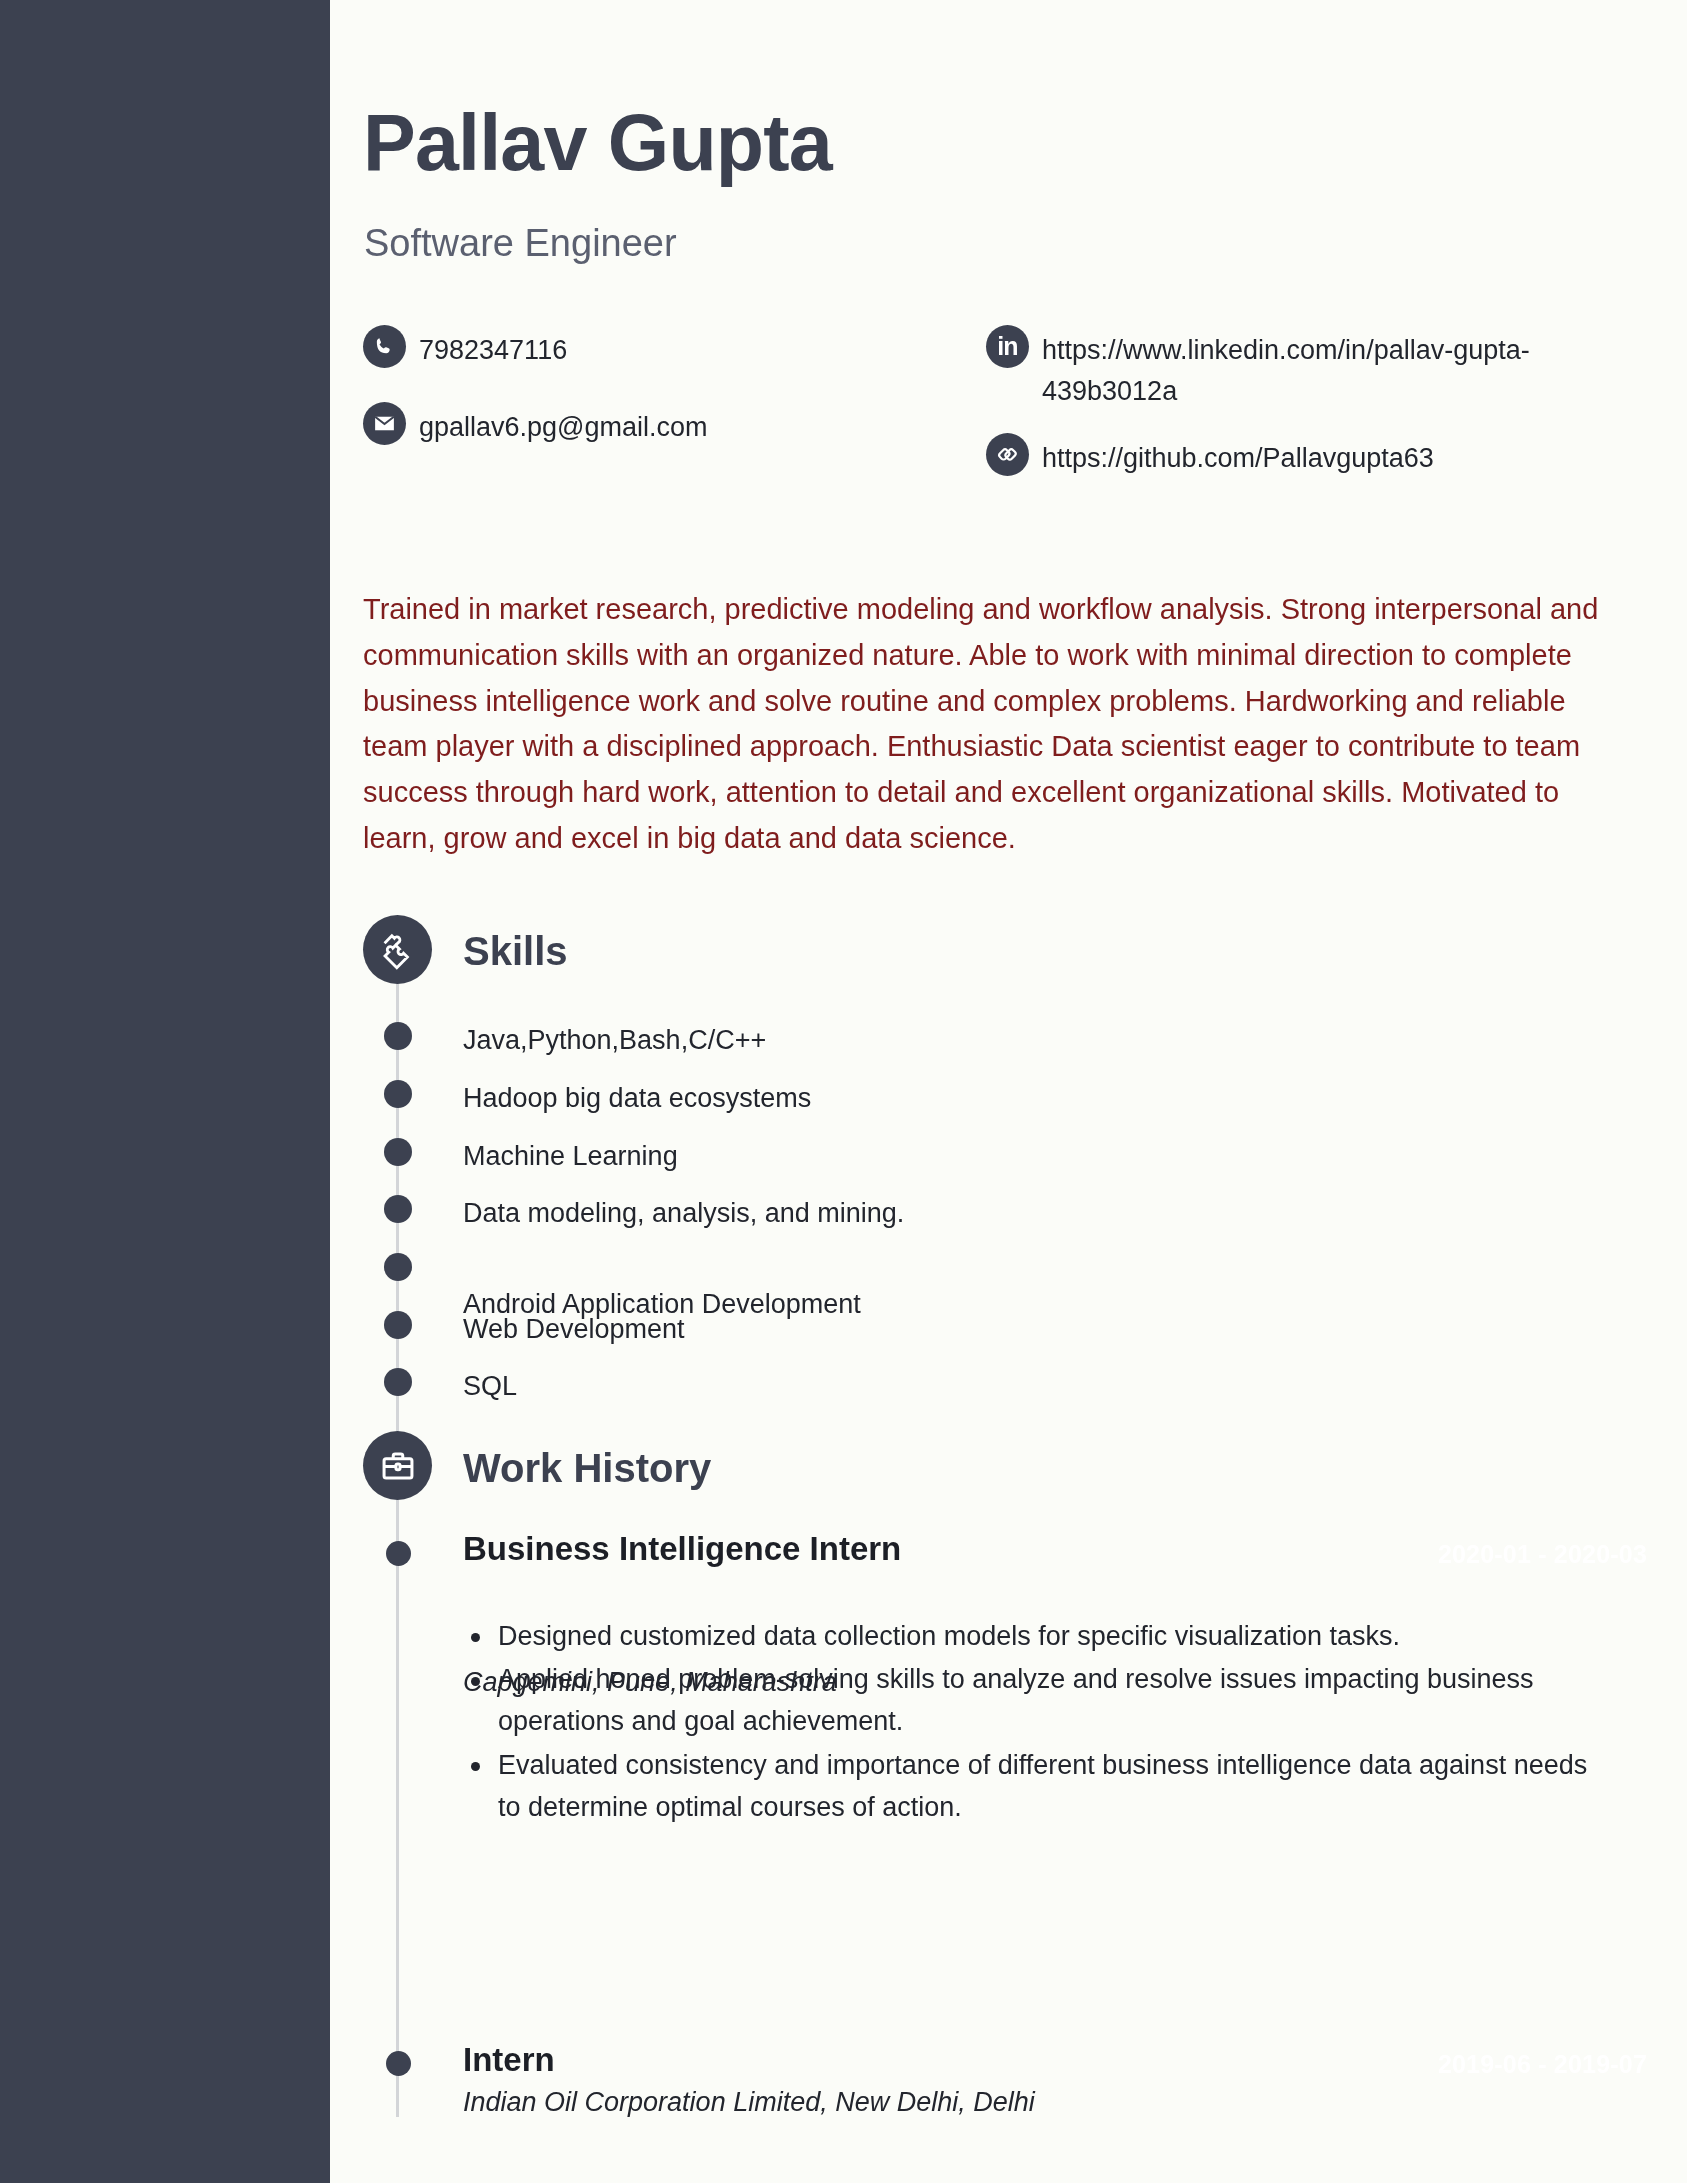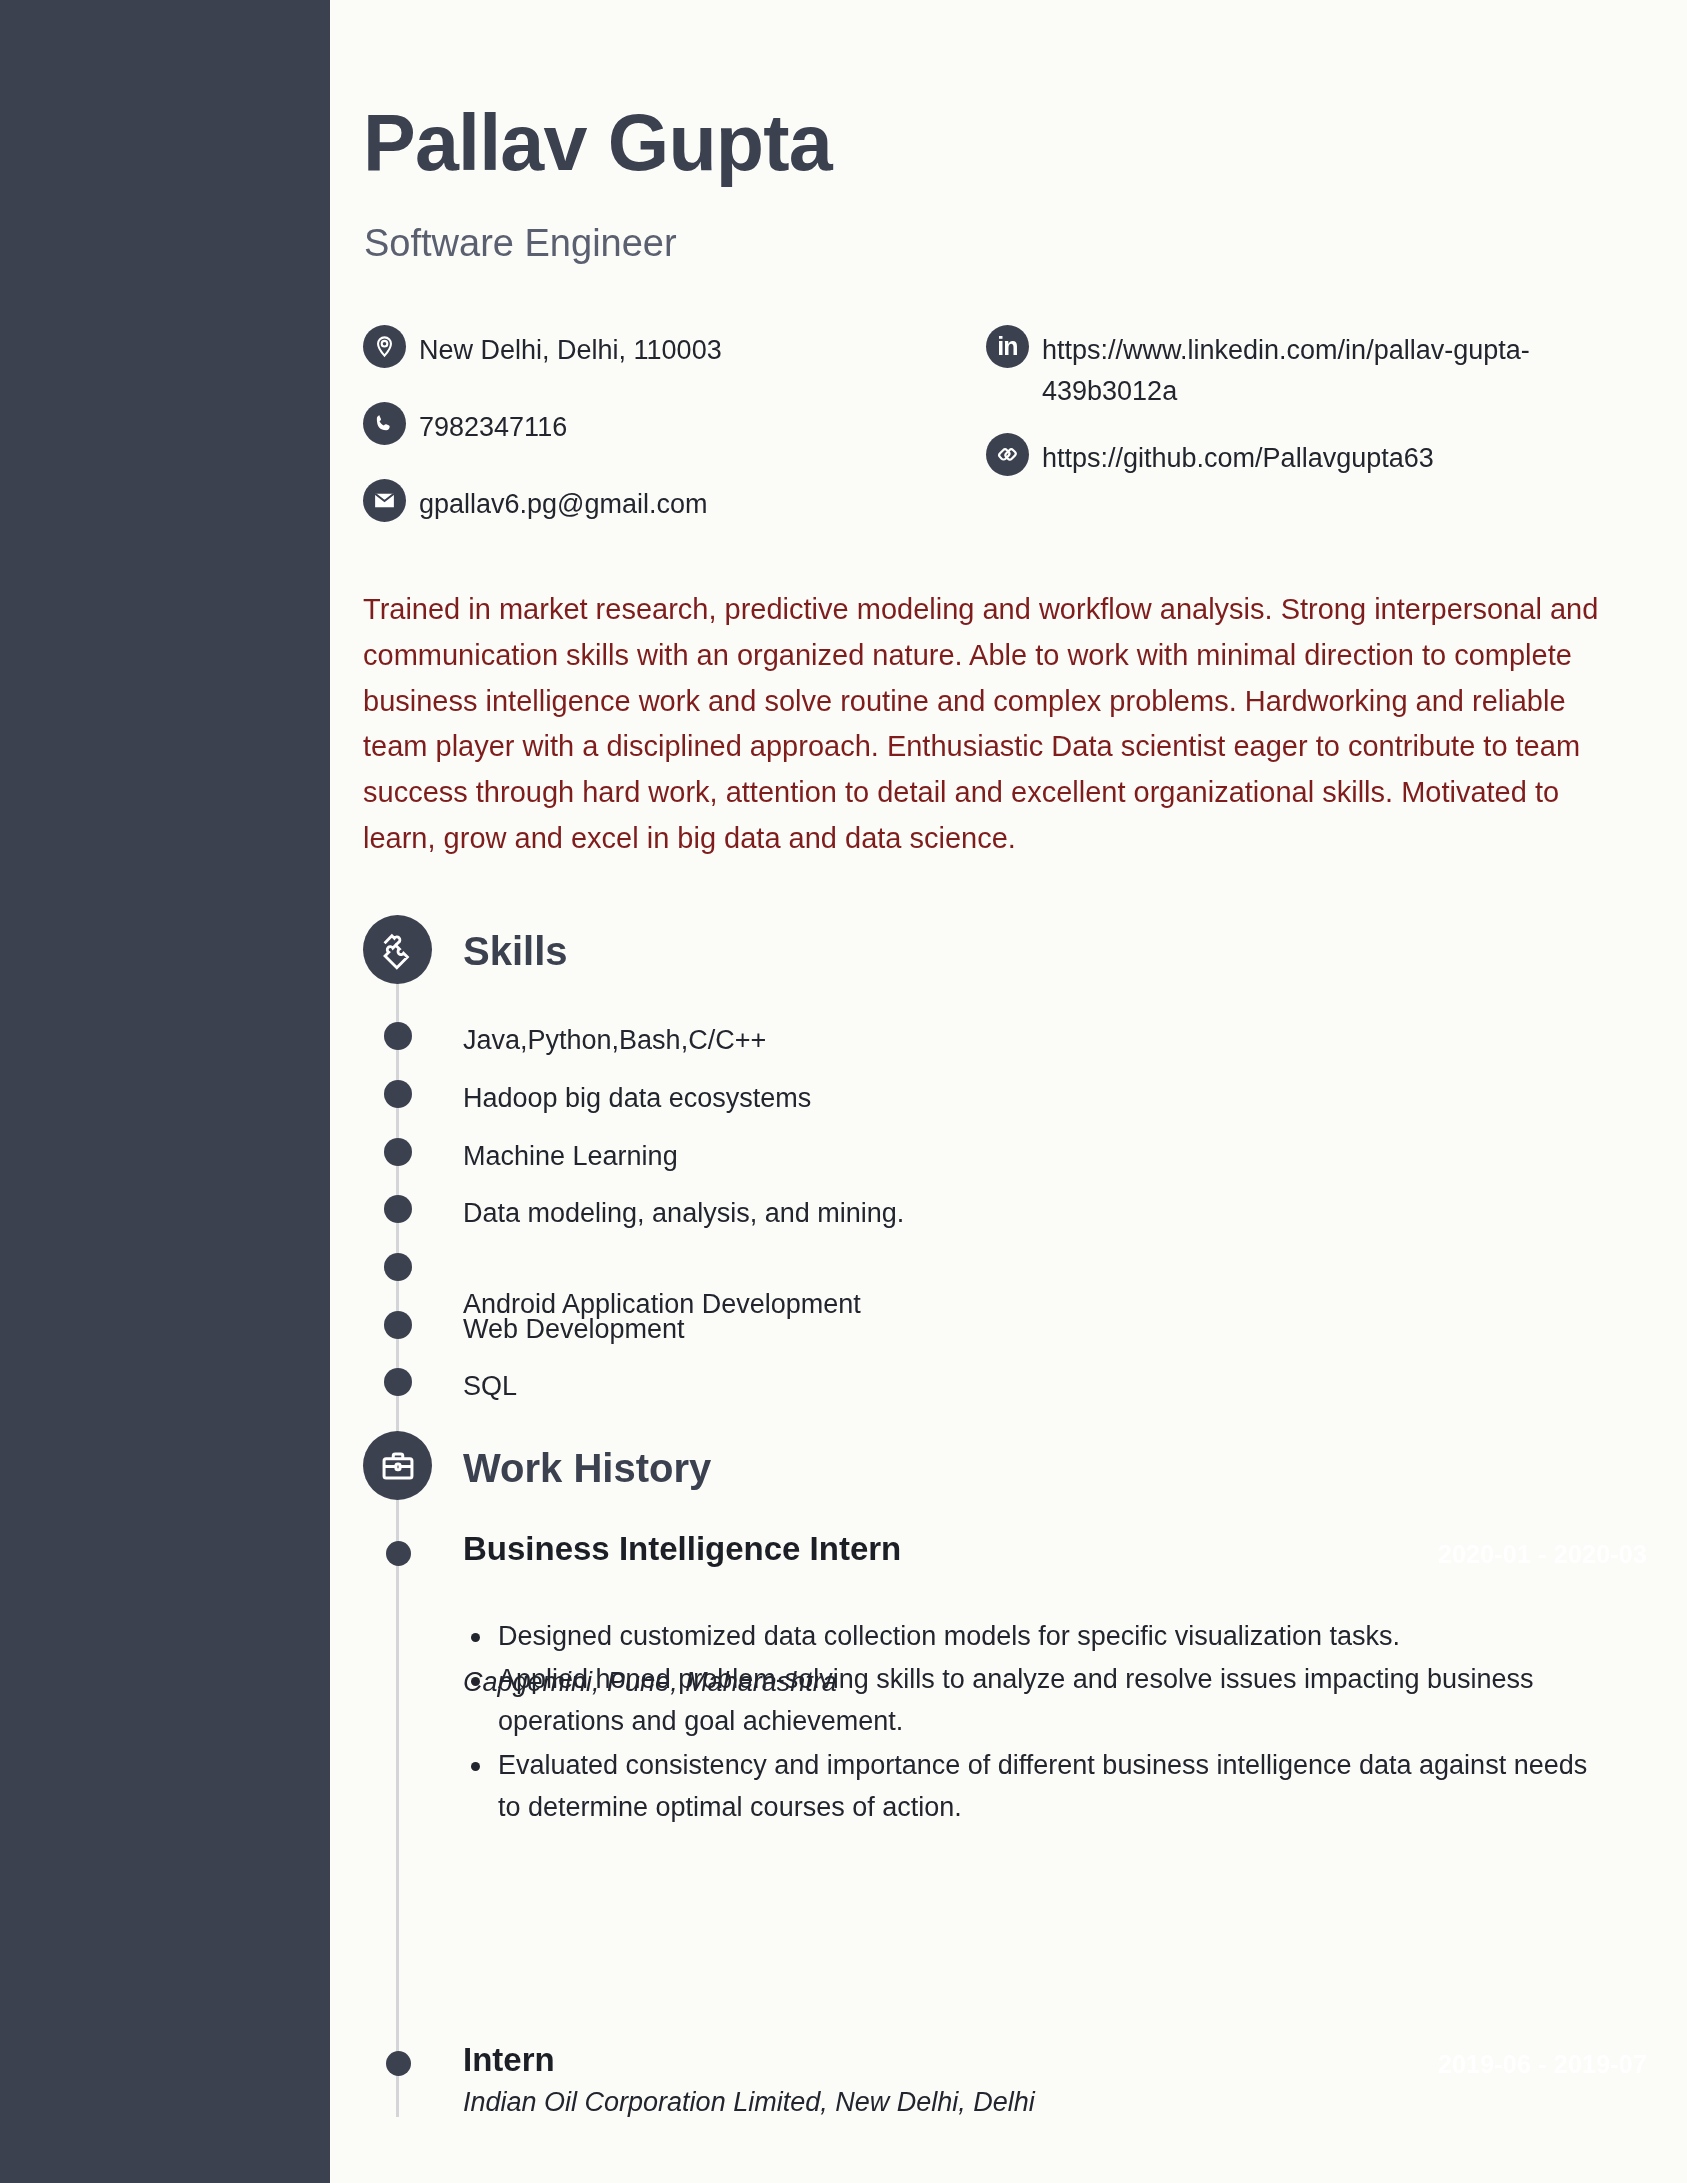--- a/index.html
+++ b/index.html
@@ -216,29 +216,20 @@
   <div class="sidebar"></div>
 
   <div class="date-label" style="top:1540px;">2020-01 - 2020-03</div>
   <div class="date-label" style="top:2050px;">2019-06 - 2019-07</div>
 
   <div class="name">Pallav Gupta</div>
   <div class="job-title">Software Engineer</div>
 
   <div class="contact-col-left">
 
-    <div class="contact-row">
-      <span class="cicon">
-        <svg width="25" height="25" viewBox="0 0 24 24" fill="none">
-          <path d="M12 3.2c-3.5 0-6.2 2.7-6.2 6.2 0 4.5 6.2 11.4 6.2 11.4s6.2-6.9 6.2-11.4c0-3.5-2.7-6.2-6.2-6.2z" stroke="#fff" stroke-width="2" fill="none"></path>
-          <circle cx="12" cy="9.3" r="2.7" stroke="#fff" stroke-width="2" fill="none"></circle>
-        </svg>
-      </span>
-      <span class="ctext">New Delhi, Delhi, 110003</span>
-    </div>
 
     <div class="contact-row">
       <span class="cicon">
         <svg width="23" height="23" viewBox="0 0 24 24">
           <path d="M6.6 3.5c.8 0 1.2.4 1.5 1.1l1.1 2.5c.3.7.1 1.3-.4 1.7l-1 .8c.9 2 2.5 3.6 4.5 4.6l.8-1c.4-.5 1-.7 1.7-.4l2.5 1.1c.7.3 1.1.7 1.1 1.5 0 2-1.6 3.6-3.6 3.6C8.3 19 5 15.7 5 7.1c0-2 1.6-3.6 3.6-3.6z" fill="#fff" transform="translate(-1,0)"></path>
         </svg>
       </span>
       <span class="ctext">7982347116</span>
     </div>
 

